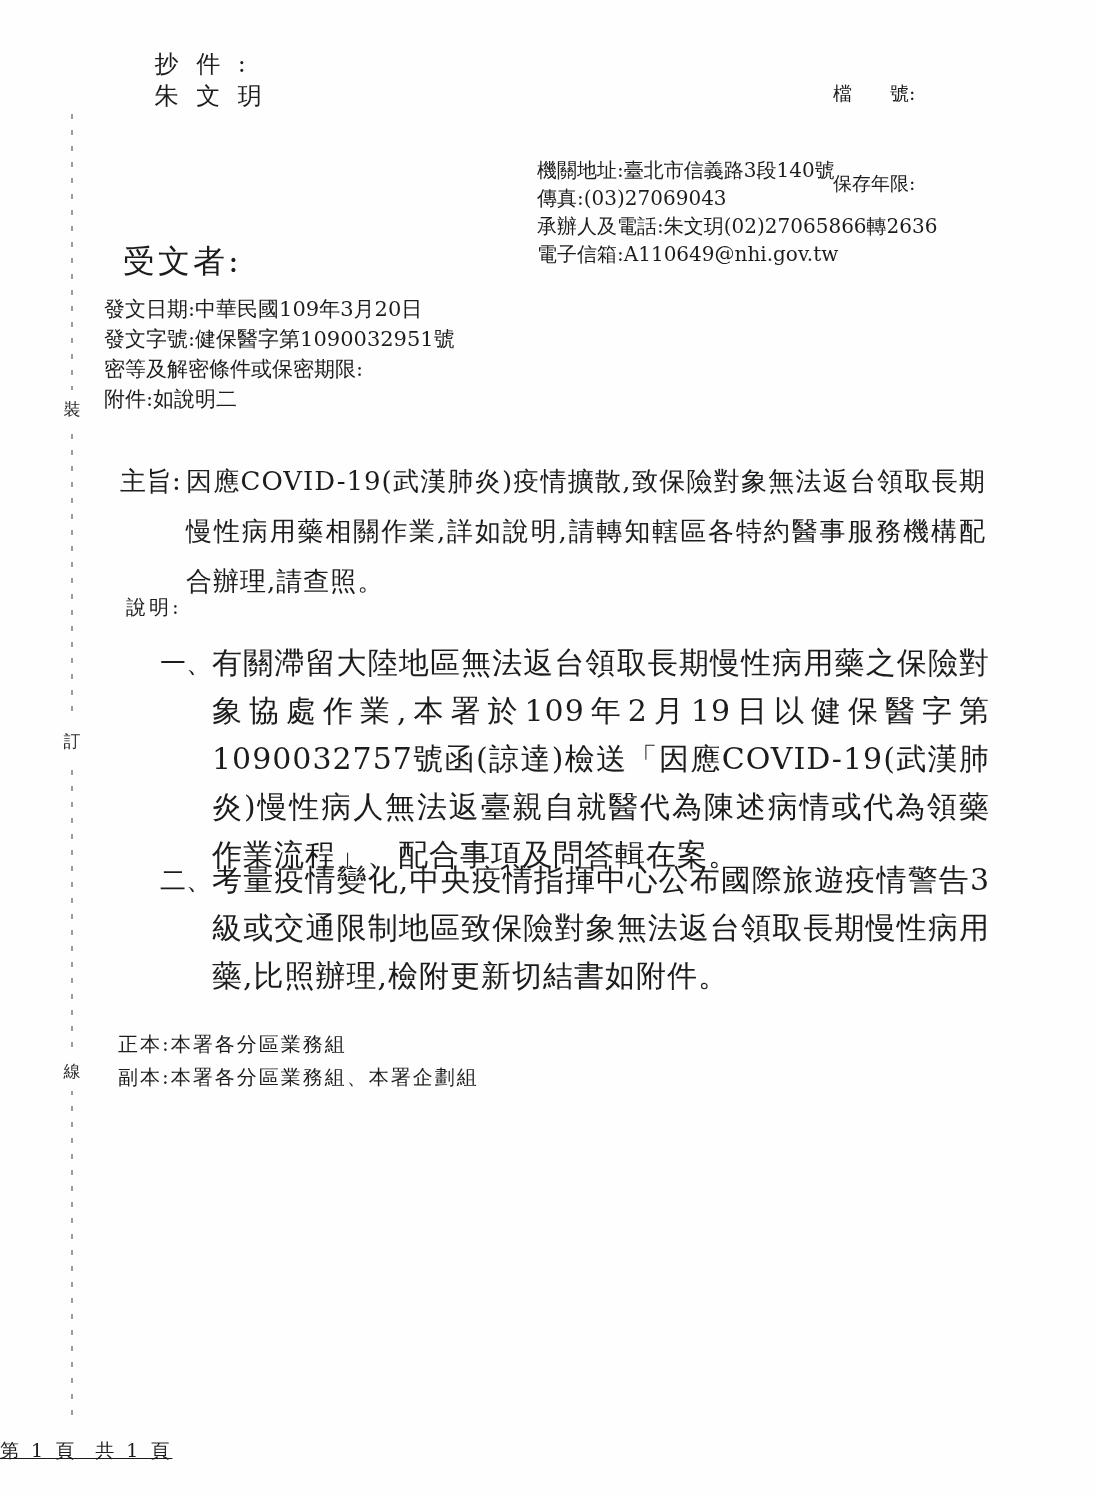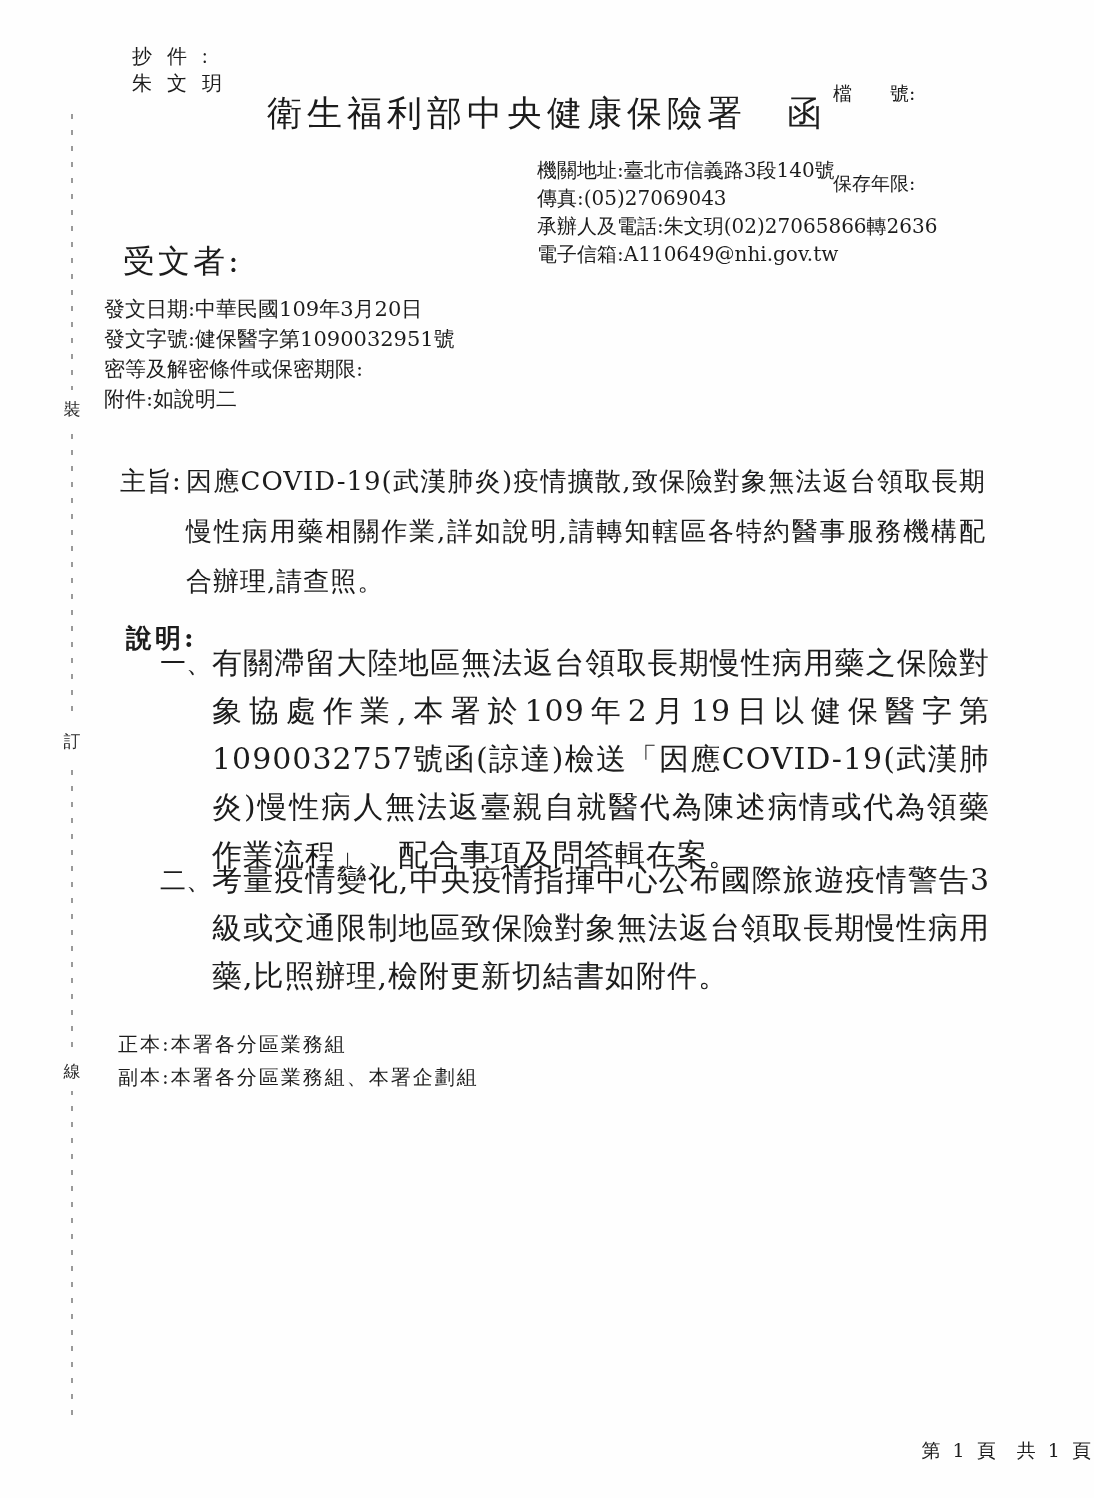--- a/index.html
+++ b/index.html
@@ -7,22 +7,22 @@
     position:relative;
     width:1094px;height:1498px;
     margin:0 auto;
     background:#fefefe;
     font-family:"DejaVu Serif","Liberation Serif",serif;
     color:#1c1c1c;
     overflow:hidden;
   }
   
   .copy-note{
-    position:absolute;left:92px;top:20px;
-    font-size:20px;letter-spacing:5px;white-space:pre;font-family:Liberation Serif, serif;
+    position:absolute;left:104px;top:20px;
+    font-size:24px;letter-spacing:5px;white-space:pre;
   }
   
   .file-box{
     position:absolute;left:833px;top:18px;
     font-size:19px;line-height:30px;white-space:pre;
   }
   
   .title{
     position:absolute;left:0;top:90px;width:100%;
     text-align:center;font-size:35px;letter-spacing:5px;
@@ -51,22 +51,22 @@
   }
   .subject-label{
     flex:0 0 66px;font-size:26px;line-height:50px;white-space:nowrap;
   }
   .subject-text{
     width:800px;font-size:26px;line-height:50px;
     text-align:justify;letter-spacing:1px;
   }
   
   .expl-label{
-    position:absolute;left:126px;top:621px;
-    font-size:26px;letter-spacing:3px;font-weight:bold;
+    position:absolute;left:126px;top:594px;
+    font-size:20px;letter-spacing:3px;
   }
   .expl-item{
     position:absolute;left:160px;display:flex;align-items:flex-start;
   }
   .expl-item.item-1{top:639px;}
   .expl-item.item-2{top:856px;}
   .expl-num{
     flex:0 0 52px;font-size:26px;line-height:48px;white-space:nowrap;
   }
   .expl-text{
@@ -88,21 +88,21 @@
     position:absolute;left:61px;width:22px;
     text-align:center;font-size:17px;
     background:#fefefe;padding:8px 0;color:#2a2a2a;
   }
   .binding-mark.m-top{top:390px;}
   .binding-mark.m-middle{top:722px;}
   .binding-mark.m-bottom{top:1052px;}
   
   .page-footer{
     position:absolute;left:0;top:1438px;width:100%;
-    text-align:right;font-size:19px;letter-spacing:3px;white-space:pre;
+    text-align:left;font-size:19px;letter-spacing:3px;white-space:pre;text-decoration:underline;
   }
 </style>
 </head>
 <body>
 
 <div class="page">
 
   <div class="binding-line"></div>
   <div class="binding-mark m-top">裝</div>
   <div class="binding-mark m-middle">訂</div>
@@ -111,27 +111,24 @@
   <div class="copy-note">
     <span>抄 件 :</span>
     <span>朱 文 玥</span>
   </div>
 
   <div class="file-box">
     <div>檔　　號:</div>
     <div>保存年限:</div>
   </div>
 
-  <div class="title">
-    <span>衛生福利部中央健康保險署</span><span class="doc-type">函</span>
-  </div>
 
   <div class="agency-info">
     <div>機關地址:臺北市信義路3段140號</div>
-    <div>傳真:(05)27069043</div>
+    <div>傳真:(03)27069043</div>
     <div>承辦人及電話:朱文玥(02)27065866轉2636</div>
     <div>電子信箱:A110649@nhi.gov.tw</div>
   </div>
 
   <div class="recipient">受文者:</div>
 
   <div class="meta">
     <div>發文日期:中華民國109年3月20日</div>
     <div>發文字號:健保醫字第1090032951號</div>
     <div>密等及解密條件或保密期限:</div>

